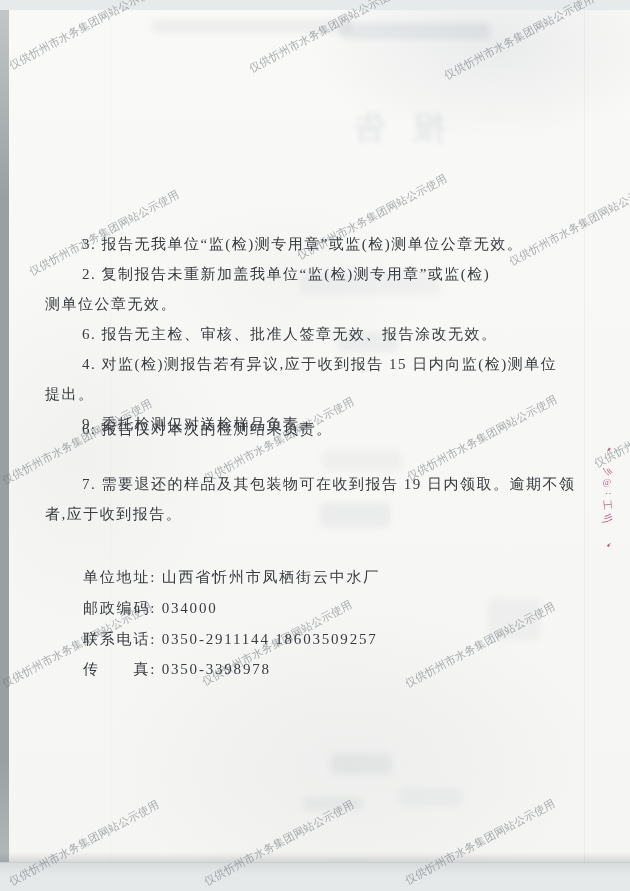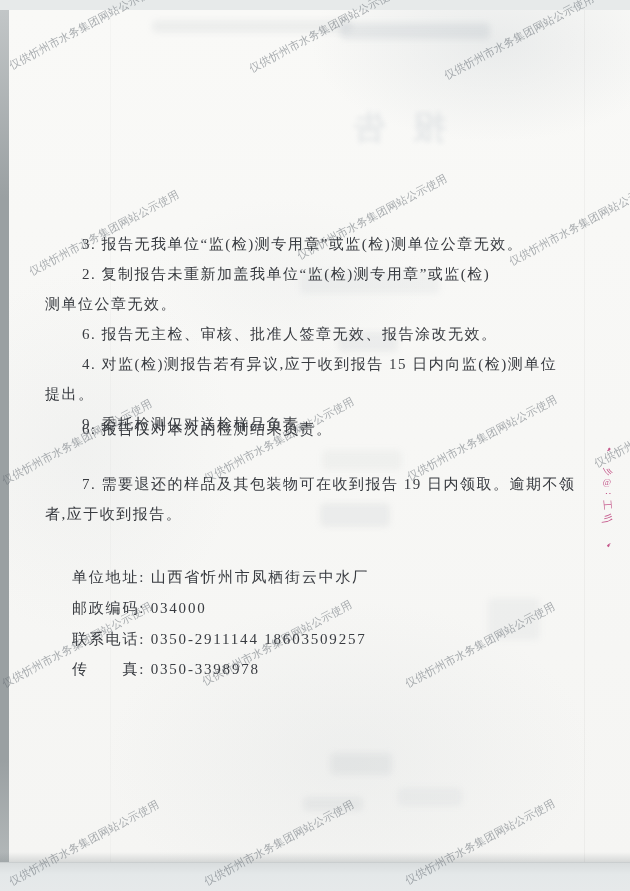--- a/index.html
+++ b/index.html
@@ -65,21 +65,21 @@
     font-family:"Liberation Sans","DejaVu Sans",sans-serif;
     font-size:24px;font-weight:bold;color:#2c2f33;
     word-spacing:28px;letter-spacing:1px;line-height:26px;
   }
   .ln{
     position:absolute;left:45px;white-space:nowrap;
     font-size:15px;letter-spacing:1.5px;color:#383b40;line-height:22px;
   }
   .ln.first{left:82px;}
   .cl{
-    position:absolute;left:72px;white-space:nowrap;
+    position:absolute;left:83px;white-space:nowrap;
     font-size:15px;letter-spacing:1.8px;color:#383b40;line-height:22px;
   }
 
   .red-marks{
     position:absolute;left:599px;top:446px;width:16px;
     display:flex;flex-direction:column;align-items:center;
     color:#c04a82;opacity:0.9;
   }
   .red-marks span{display:block;line-height:1;}
   .rm1{font-size:12px;margin-bottom:9px;transform:rotate(40deg);}

